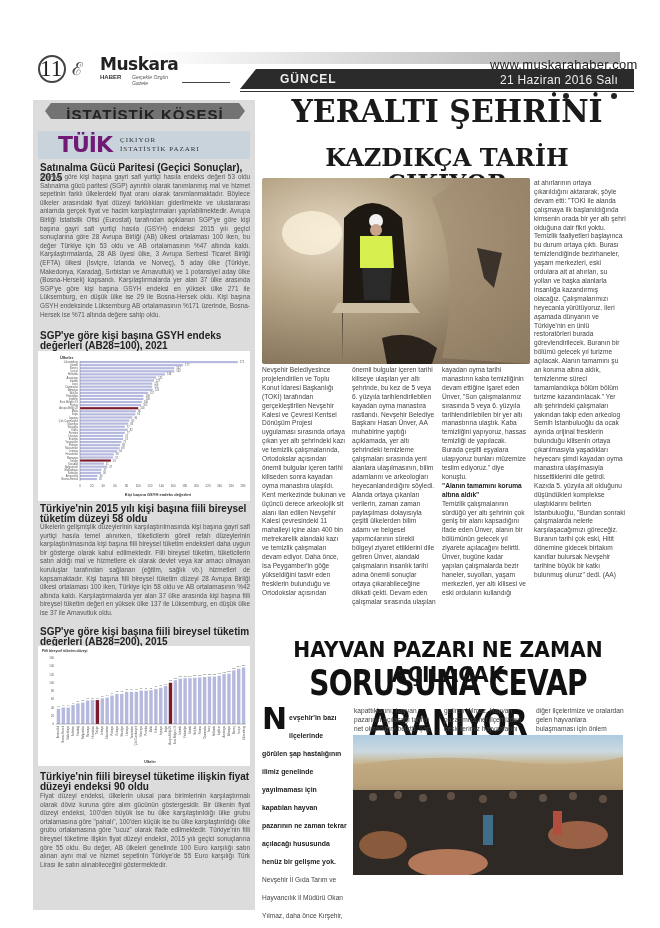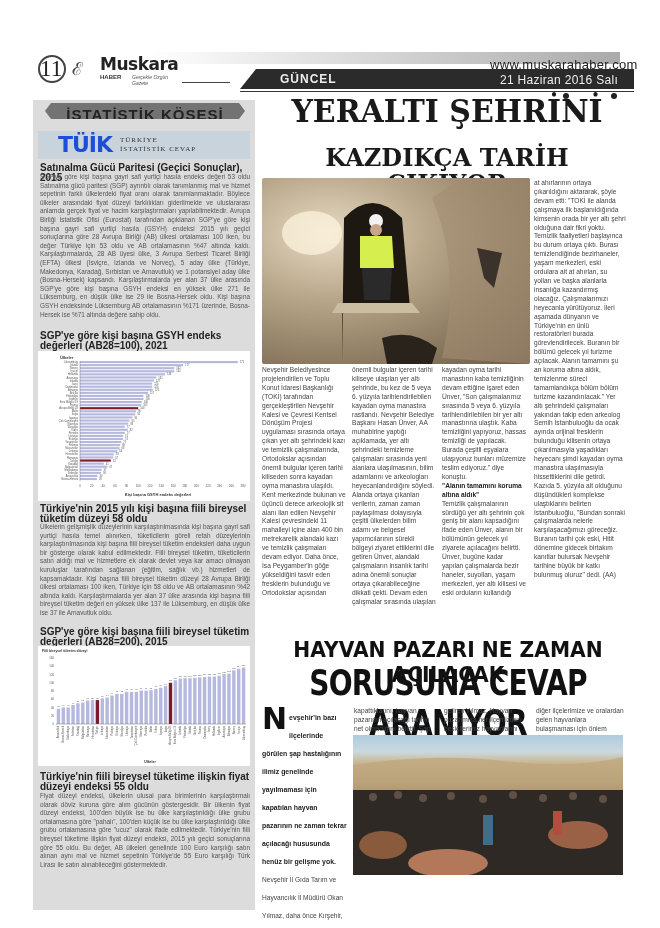--- a/index.html
+++ b/index.html
@@ -17,21 +17,21 @@
 .section-bar{left:240px;top:69px;width:394px;height:20px;background:#2b2b2b;clip-path:polygon(16px 0,100% 0,100% 100%,0 100%)}
 .section-name{left:280px;top:72px;color:#eee;font-size:12px;font-weight:bold;letter-spacing:1px}
 .web{left:490px;top:57px;font-size:13px;color:#222;letter-spacing:0.3px}
 .date{left:500px;top:73px;font-size:12px;color:#eee;letter-spacing:0.3px}
 .bar-line{left:240px;top:91px;width:394px;height:1px;background:#333}
 .dot{width:6px;height:6px;border-radius:50%;background:#222}
 
 .leftcol{left:33px;top:100px;width:222px;height:810px;background:#dcdcdc}
 .ist-title{left:45px;top:103px;width:200px;height:16px;background:#737373;clip-path:polygon(6px 0,calc(100% - 6px) 0,100% 50%,calc(100% - 6px) 100%,6px 100%,0 50%);font-weight:bold;font-size:15px;text-align:center;line-height:24px;letter-spacing:1px;color:#222}
 .tuik{left:38px;top:131px;width:212px;height:28px;background:#c8d3db}
-.tuik .mark{position:absolute;left:20px;top:1px;font-family:"DejaVu Sans",sans-serif;font-weight:bold;font-size:22px;color:#1d4ed8;letter-spacing:-1px}
+.tuik .mark{position:absolute;left:20px;top:1px;font-family:"DejaVu Sans",sans-serif;font-weight:bold;font-size:22px;color:#701a75;letter-spacing:-1px}
 .tuik .nm{position:absolute;left:82px;top:5px;font-family:"Liberation Serif",serif;font-size:7px;color:#333;line-height:9px;letter-spacing:1px}
 .lh{font-weight:bold;color:#222;font-size:10px;line-height:10px}
 .lp{font-size:6.4px;line-height:8.6px;color:#555;text-align:justify}
 .chartbox{background:#fff}
 
 .hl1{left:262px;top:96px;width:370px;font-family:"DejaVu Serif",serif;font-weight:bold;font-size:30px;letter-spacing:0px;color:#1a1a1a;text-align:center;line-height:32px;transform:scaleY(1.05)}
 .hl2{left:262px;top:145px;width:370px;font-family:"DejaVu Serif",serif;font-weight:bold;font-size:24px;color:#1a1a1a;text-align:center;line-height:26px}
 .photo1{left:262px;top:178px;width:268px;height:186px;border-radius:2px;overflow:hidden;background:radial-gradient(ellipse at 25% 30%,#e6dac4 0%,#b9a78a 35%,#8c7a61 70%,#6b5b47 100%)}
 .col{font-size:6.6px;line-height:8.9px;color:#444}
 .col b{color:#222}
@@ -56,21 +56,21 @@
 <div class="abs section-name">GÜNCEL</div>
 <div class="abs date">21 Haziran 2016 Salı</div>
 <div class="abs bar-line"></div>
 <div class="abs dot" style="left:563px;top:93px"></div>
 <div class="abs dot" style="left:611px;top:93px"></div>
 
 <div class="abs leftcol"></div>
 <div class="abs ist-title">İSTATİSTİK KÖŞESİ</div>
 <div class="abs tuik">
   <span class="mark">TÜİK</span>
-  <span class="nm"><span>TÜRKİYE</span><br><span>İSTATİSTİK CEVAP</span></span>
+  <span class="nm"><span>ÇIKIYOR</span><br><span>İSTATİSTİK PAZARI</span></span>
 </div>
 <div class="abs lh" style="left:40px;top:163px;width:210px">Satınalma Gücü Paritesi (Geçici Sonuçlar), 2015</div>
 <div class="abs lp" style="left:40px;top:173px;width:210px">SGP'ye göre kişi başına gayri safi yurtiçi hasıla endeks değeri 53 oldu Satınalma gücü paritesi (SGP) ayrıntılı olarak tanımlanmış mal ve hizmet sepetinin farklı ülkelerdeki fiyat oranı olarak tanımlanmaktadır. Böylece ülkeler arasındaki fiyat düzeyi farklılıkları giderilmekte ve uluslararası anlamda gerçek fiyat ve hacim karşılaştırmaları yapılabilmektedir. Avrupa Birliği İstatistik Ofisi (Eurostat) tarafından açıklanan SGP'ye göre kişi başına gayri safi yurtiçi hasıla (GSYH) endeksi 2015 yılı geçici sonuçlarına göre 28 Avrupa Birliği (AB) ülkesi ortalaması 100 iken, bu değer Türkiye için 53 oldu ve AB ortalamasının %47 altında kaldı. Karşılaştırmalarda, 28 AB üyesi ülke, 3 Avrupa Serbest Ticaret Birliği (EFTA) ülkesi (İsviçre, İzlanda ve Norveç), 5 aday ülke (Türkiye, Makedonya, Karadağ, Sırbistan ve Arnavutluk) ve 1 potansiyel aday ülke (Bosna-Hersek) kapsandı. Karşılaştırmalarda yer alan 37 ülke arasında SGP'ye göre kişi başına GSYH endeksi en yüksek ülke 271 ile Lüksemburg, en düşük ülke ise 29 ile Bosna-Hersek oldu. Kişi başına GSYH endeksinde Lüksemburg AB ortalamasının %171 üzerinde, Bosna-Hersek ise %71 altında değere sahip oldu.</div>
 <div class="abs lh" style="left:40px;top:331px;width:210px">SGP'ye göre kişi başına GSYH endeks değerleri (AB28=100), 2021</div>
 
 <div class="abs chartbox" style="left:38px;top:351px;width:212px;height:150px">
   <svg id="chart1" width="212" height="150">
       <text x="22" y="8" font-size="4" font-weight="bold" fill="#333">Ülkeler</text>
       <rect x="42" y="10" width="157.7607142857143" height="2.1538461538461537" fill="#b6b9de"></rect>
       <text x="40" y="12.153846153846153" font-size="2.6" text-anchor="end" fill="#555">Lüksemburg</text>
@@ -340,21 +340,21 @@
       <text x="200.69230769230768" y="21.225" font-size="2.2" text-anchor="middle" fill="#555">134</text>
       <text x="201.69230769230768" y="80" font-size="2.6" text-anchor="end" fill="#555" transform="rotate(-90 201.69230769230768 80)">İsviçre</text>
       <rect x="203.85897435897434" y="21.487500000000004" width="3.4102564102564097" height="56.512499999999996" fill="#b6b9de"></rect>
       <text x="205.56410256410254" y="19.987500000000004" font-size="2.2" text-anchor="middle" fill="#555">137</text>
       <text x="206.56410256410254" y="80" font-size="2.6" text-anchor="end" fill="#555" transform="rotate(-90 206.56410256410254 80)">Lüksemburg</text>
       <line x1="18" y1="78" x2="208" y2="78" stroke="#777" stroke-width="0.5"></line>
       <text x="112" y="117" font-size="3.5" font-weight="bold" text-anchor="middle" fill="#333">Ülkeler</text>
     </svg>
 </div>
 
-<div class="abs lh" style="left:40px;top:772px;width:210px">Türkiye'nin fiili bireysel tüketime ilişkin fiyat düzeyi endeksi 55 oldu</div>
+<div class="abs lh" style="left:40px;top:772px;width:210px">Türkiye'nin fiili bireysel tüketime ilişkin fiyat düzeyi endeksi 90 oldu</div>
 <div class="abs lp" style="left:40px;top:792px;width:210px">Fiyat düzeyi endeksi, ülkelerin ulusal para birimlerinin karşılaştırmalı olarak döviz kuruna göre alım gücünün göstergesidir. Bir ülkenin fiyat düzeyi endeksi, 100'den büyük ise bu ülke karşılaştırıldığı ülke grubu ortalamasına göre "pahalı", 100'den küçük ise bu ülke karşılaştırıldığı ülke grubu ortalamasına göre "ucuz" olarak ifade edilmektedir. Türkiye'nin fiili bireysel tüketime ilişkin fiyat düzeyi endeksi, 2015 yılı geçici sonuçlarına göre 55 oldu. Bu değer, AB ülkeleri genelinde 100 Euro karşılığı satın alınan aynı mal ve hizmet sepetinin Türkiye'de 55 Euro karşılığı Türk Lirası ile satın alınabileceğini göstermektedir.</div>
 
 <div class="abs hl1">YERALTI ŞEHRİNİ</div>
 <div class="abs hl2">KAZDIKÇA TARİH ÇIKIYOR</div>
 <div class="abs photo1">
   <svg width="268" height="186">
     <ellipse cx="50" cy="55" rx="30" ry="22" fill="#fff6df" opacity="0.7"></ellipse>
     <path d="M80 185 L82 40 Q110 10 140 40 L148 130 L80 130 Z" fill="#1e1812"></path>
     <path d="M76 125 L150 125 L158 135 L70 135 Z" fill="#cbbda2"></path>
     <circle cx="114" cy="43" r="7" fill="#f2f2f2"></circle>

